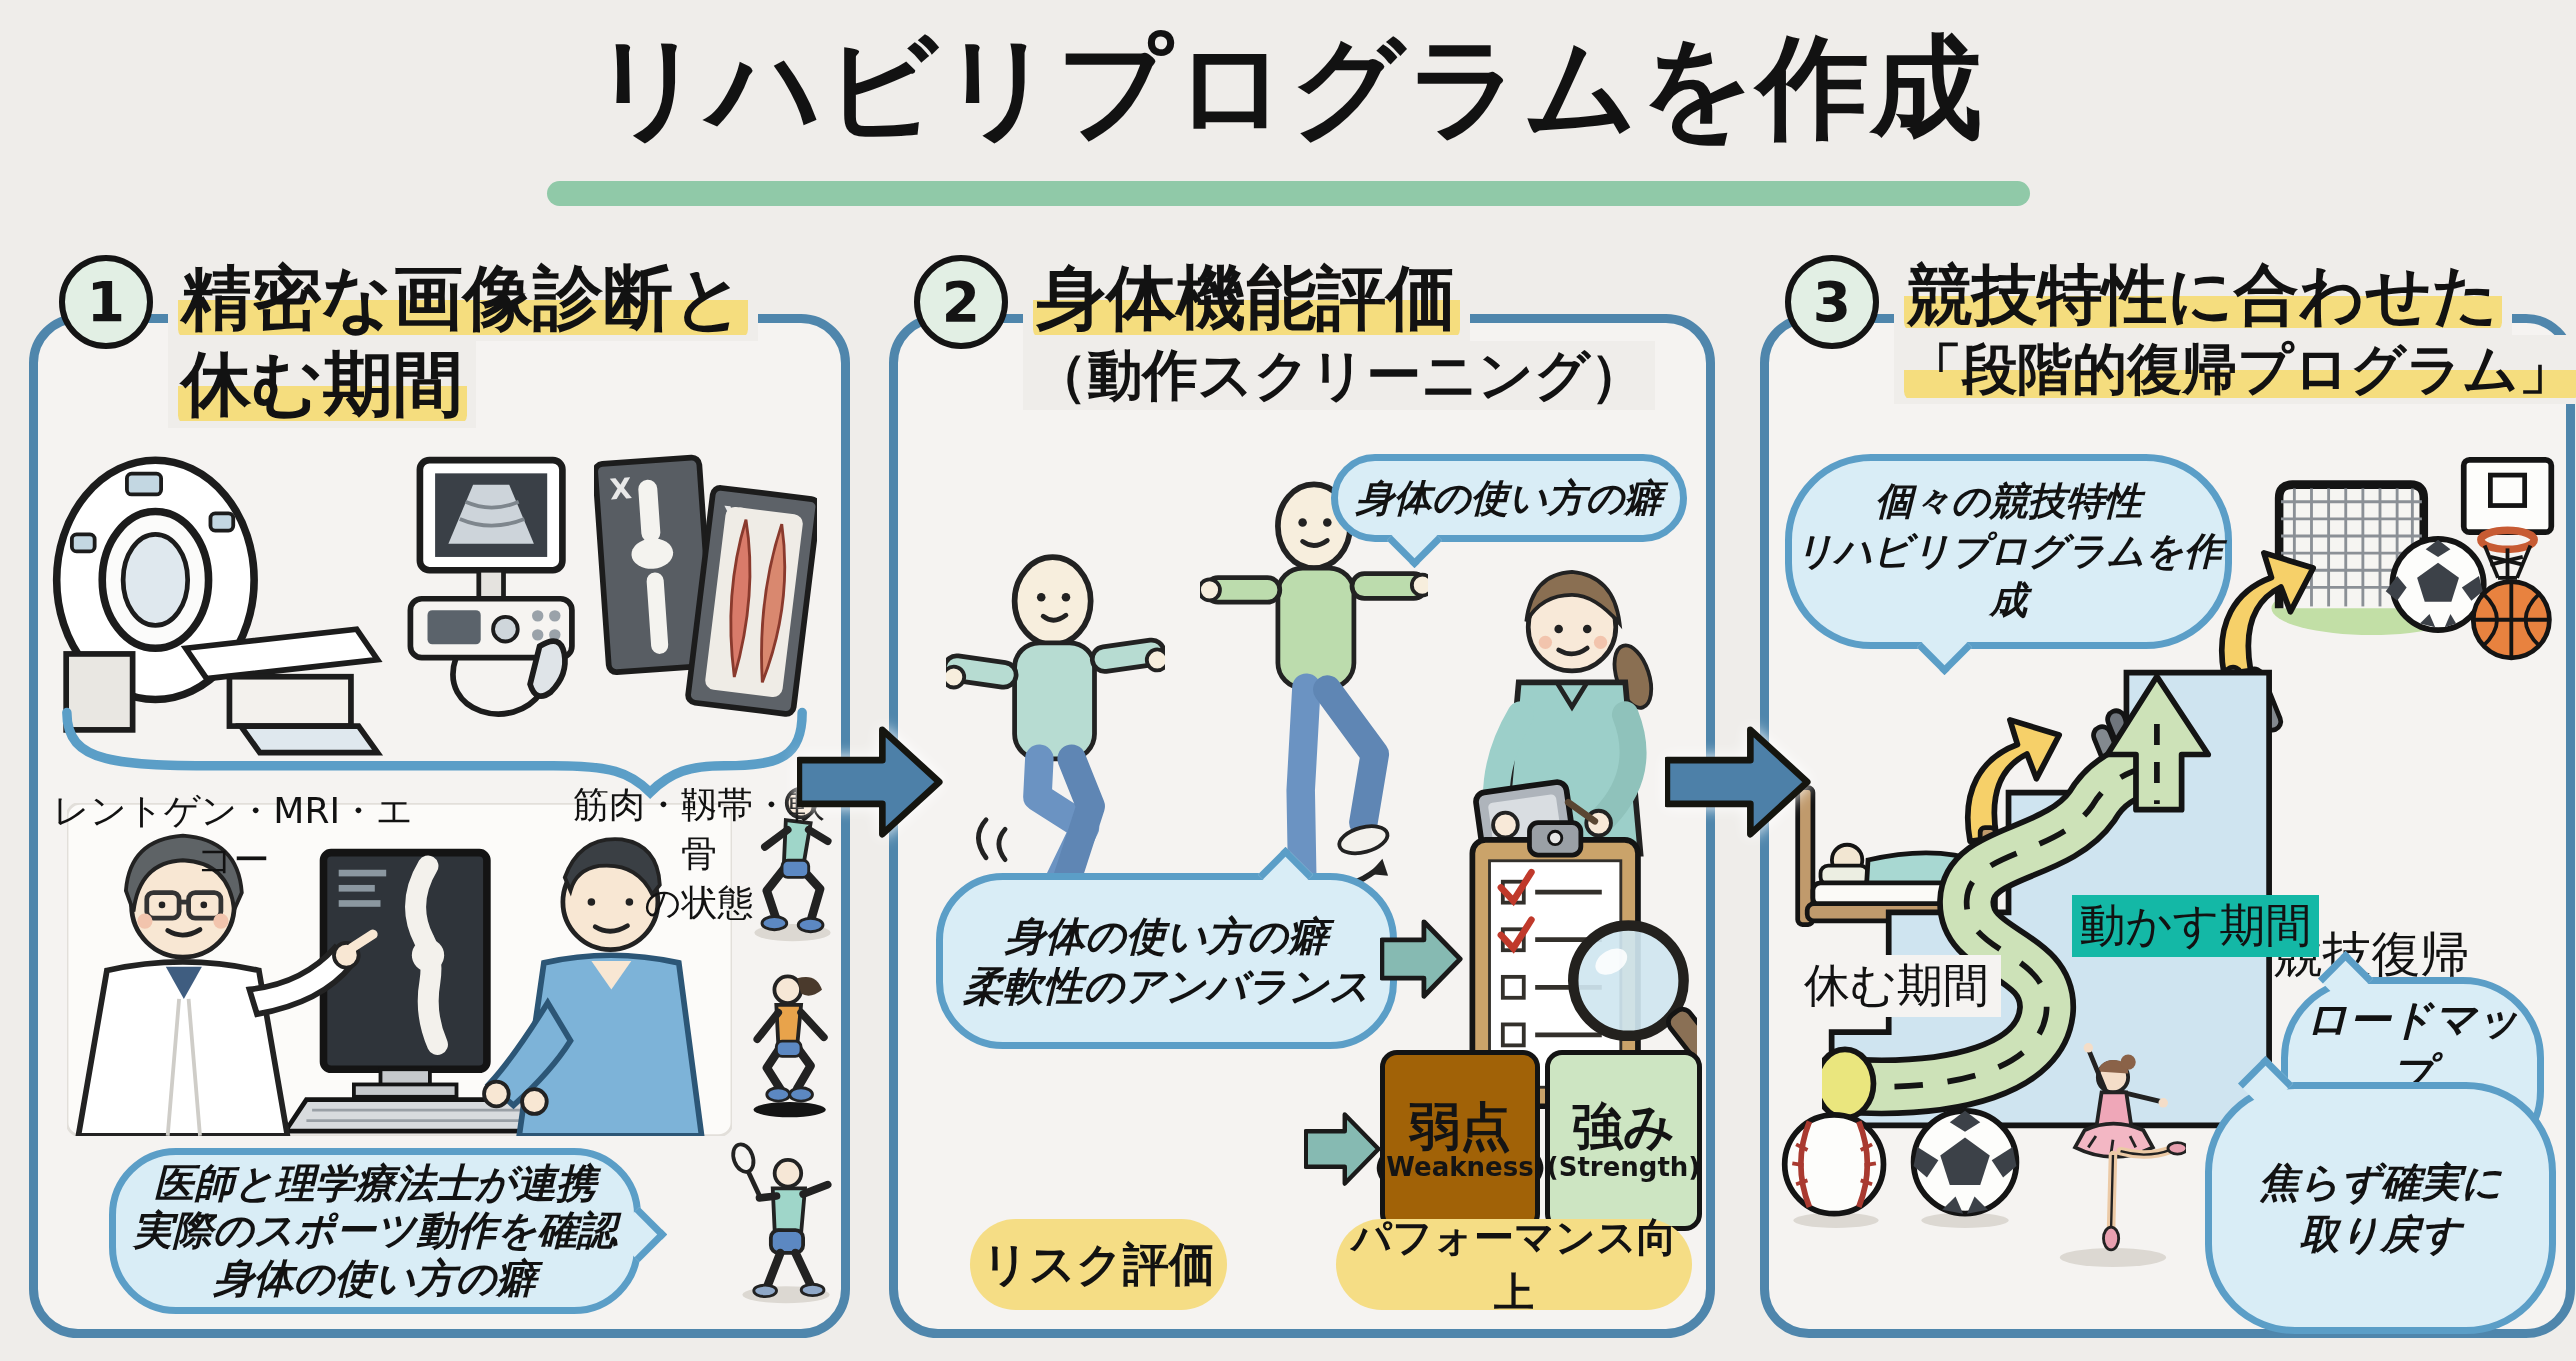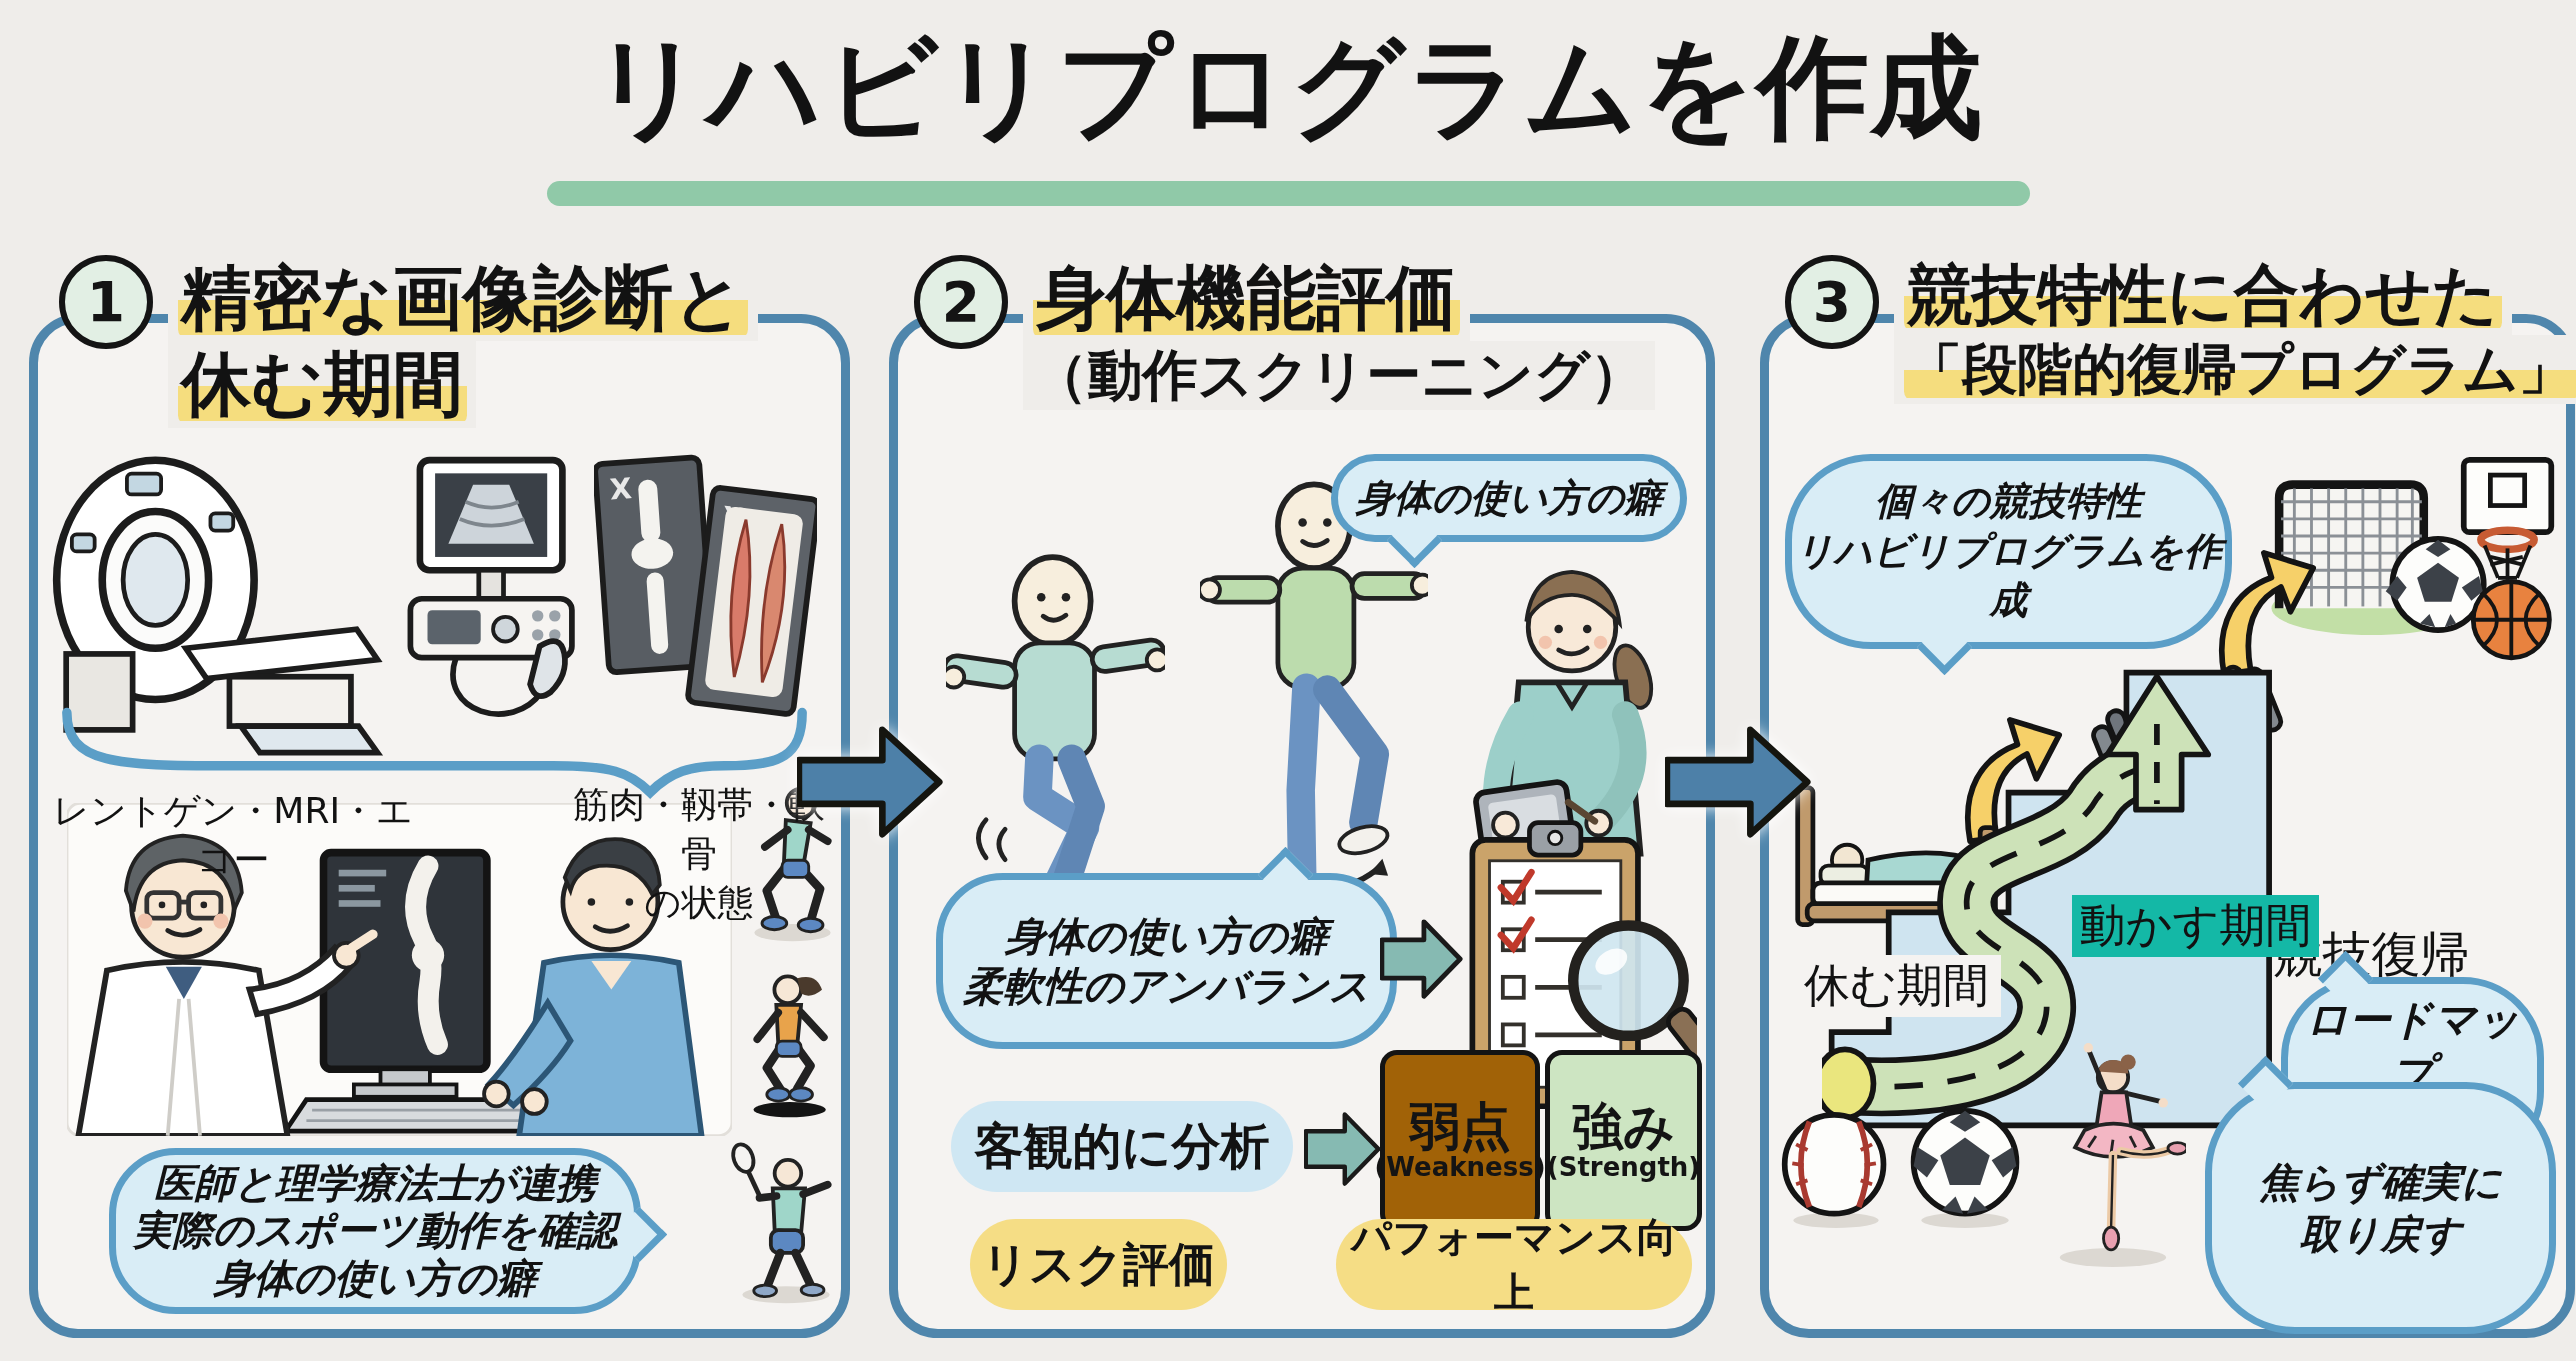--- a/index.html
+++ b/index.html
@@ -308,21 +308,20 @@
     <path d="M44,124 L57,138 L76,108" stroke="#c0392b" stroke-width="7" fill="none" stroke-linecap="round"></path>
     <rect x="46" y="168" width="22" height="22" fill="none" stroke="#33302b" stroke-width="4"></rect>
     <line x1="80" y1="179" x2="150" y2="179" stroke="#33302b" stroke-width="5"></line>
     <rect x="46" y="218" width="22" height="22" fill="none" stroke="#33302b" stroke-width="4"></rect>
     <line x1="80" y1="229" x2="150" y2="229" stroke="#33302b" stroke-width="5"></line>
     <circle cx="178" cy="172" r="58" fill="#cfe6f0" fill-opacity="0.92" stroke="#23211e" stroke-width="11"></circle>
     <ellipse cx="160" cy="152" rx="18" ry="12" fill="#ffffff" fill-opacity="0.85" transform="rotate(-30 160 152)"></ellipse>
     <rect x="216" y="214" width="26" height="86" rx="10" fill="#8a7055" stroke="#141414" stroke-width="5" transform="rotate(-38 216 214)"></rect>
   </svg>
 
-  <div class="pill blue" style="left:951px;top:1101px;width:342px;height:91px;font-size:49px;">客観的に分析</div>
   <svg class="abs" style="left:1304px;top:1110px;z-index:6;" width="78" height="78" viewBox="0 0 88 88">
     <polygon points="2,24 46,24 46,5 84,44 46,83 46,64 2,64" fill="#86bab2" stroke="#1a1a1a" stroke-width="5" stroke-linejoin="round"></polygon>
   </svg>
   <div class="sbox" style="left:1380px;top:1050px;width:150px;height:171px;background:#a16207;">
     <div style="font-size:51px;">弱点</div>
     <div style="font-size:26px;">(Weakness)</div>
   </div>
   <div class="sbox" style="left:1545px;top:1050px;width:147px;height:171px;background:#cde5c2;">
     <div style="font-size:51px;">強み</div>
     <div style="font-size:26px;">(Strength)</div>

